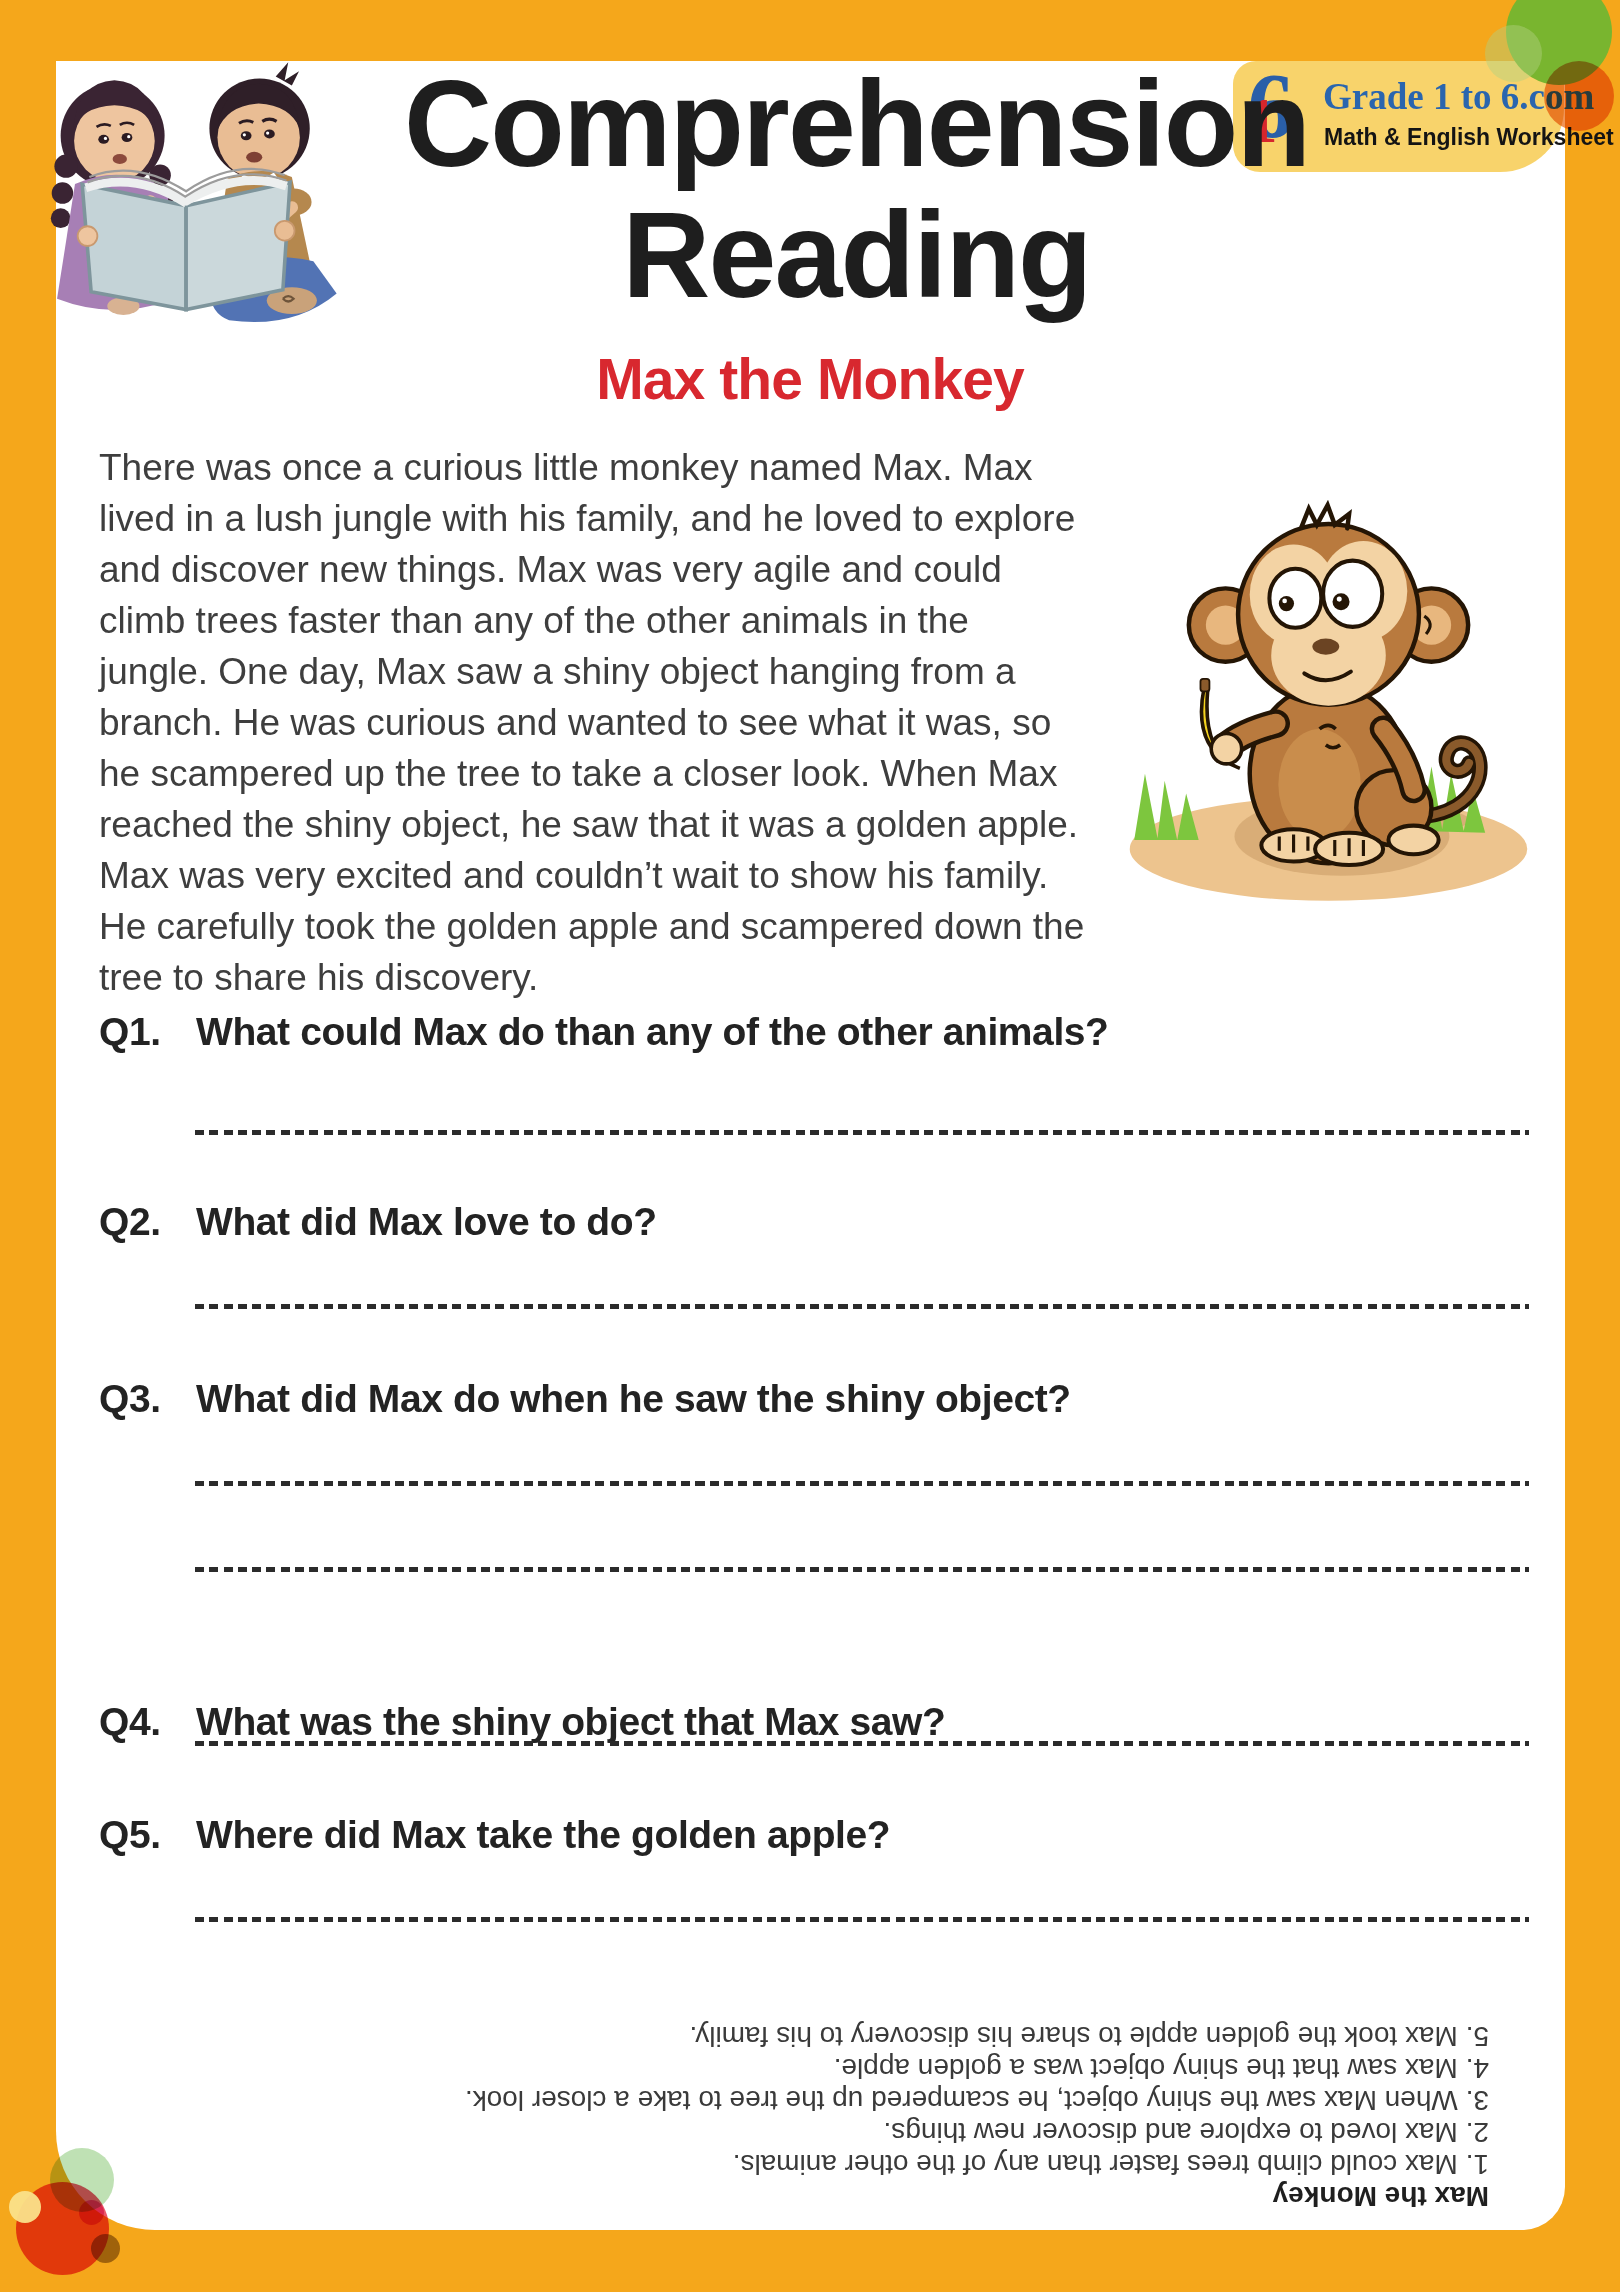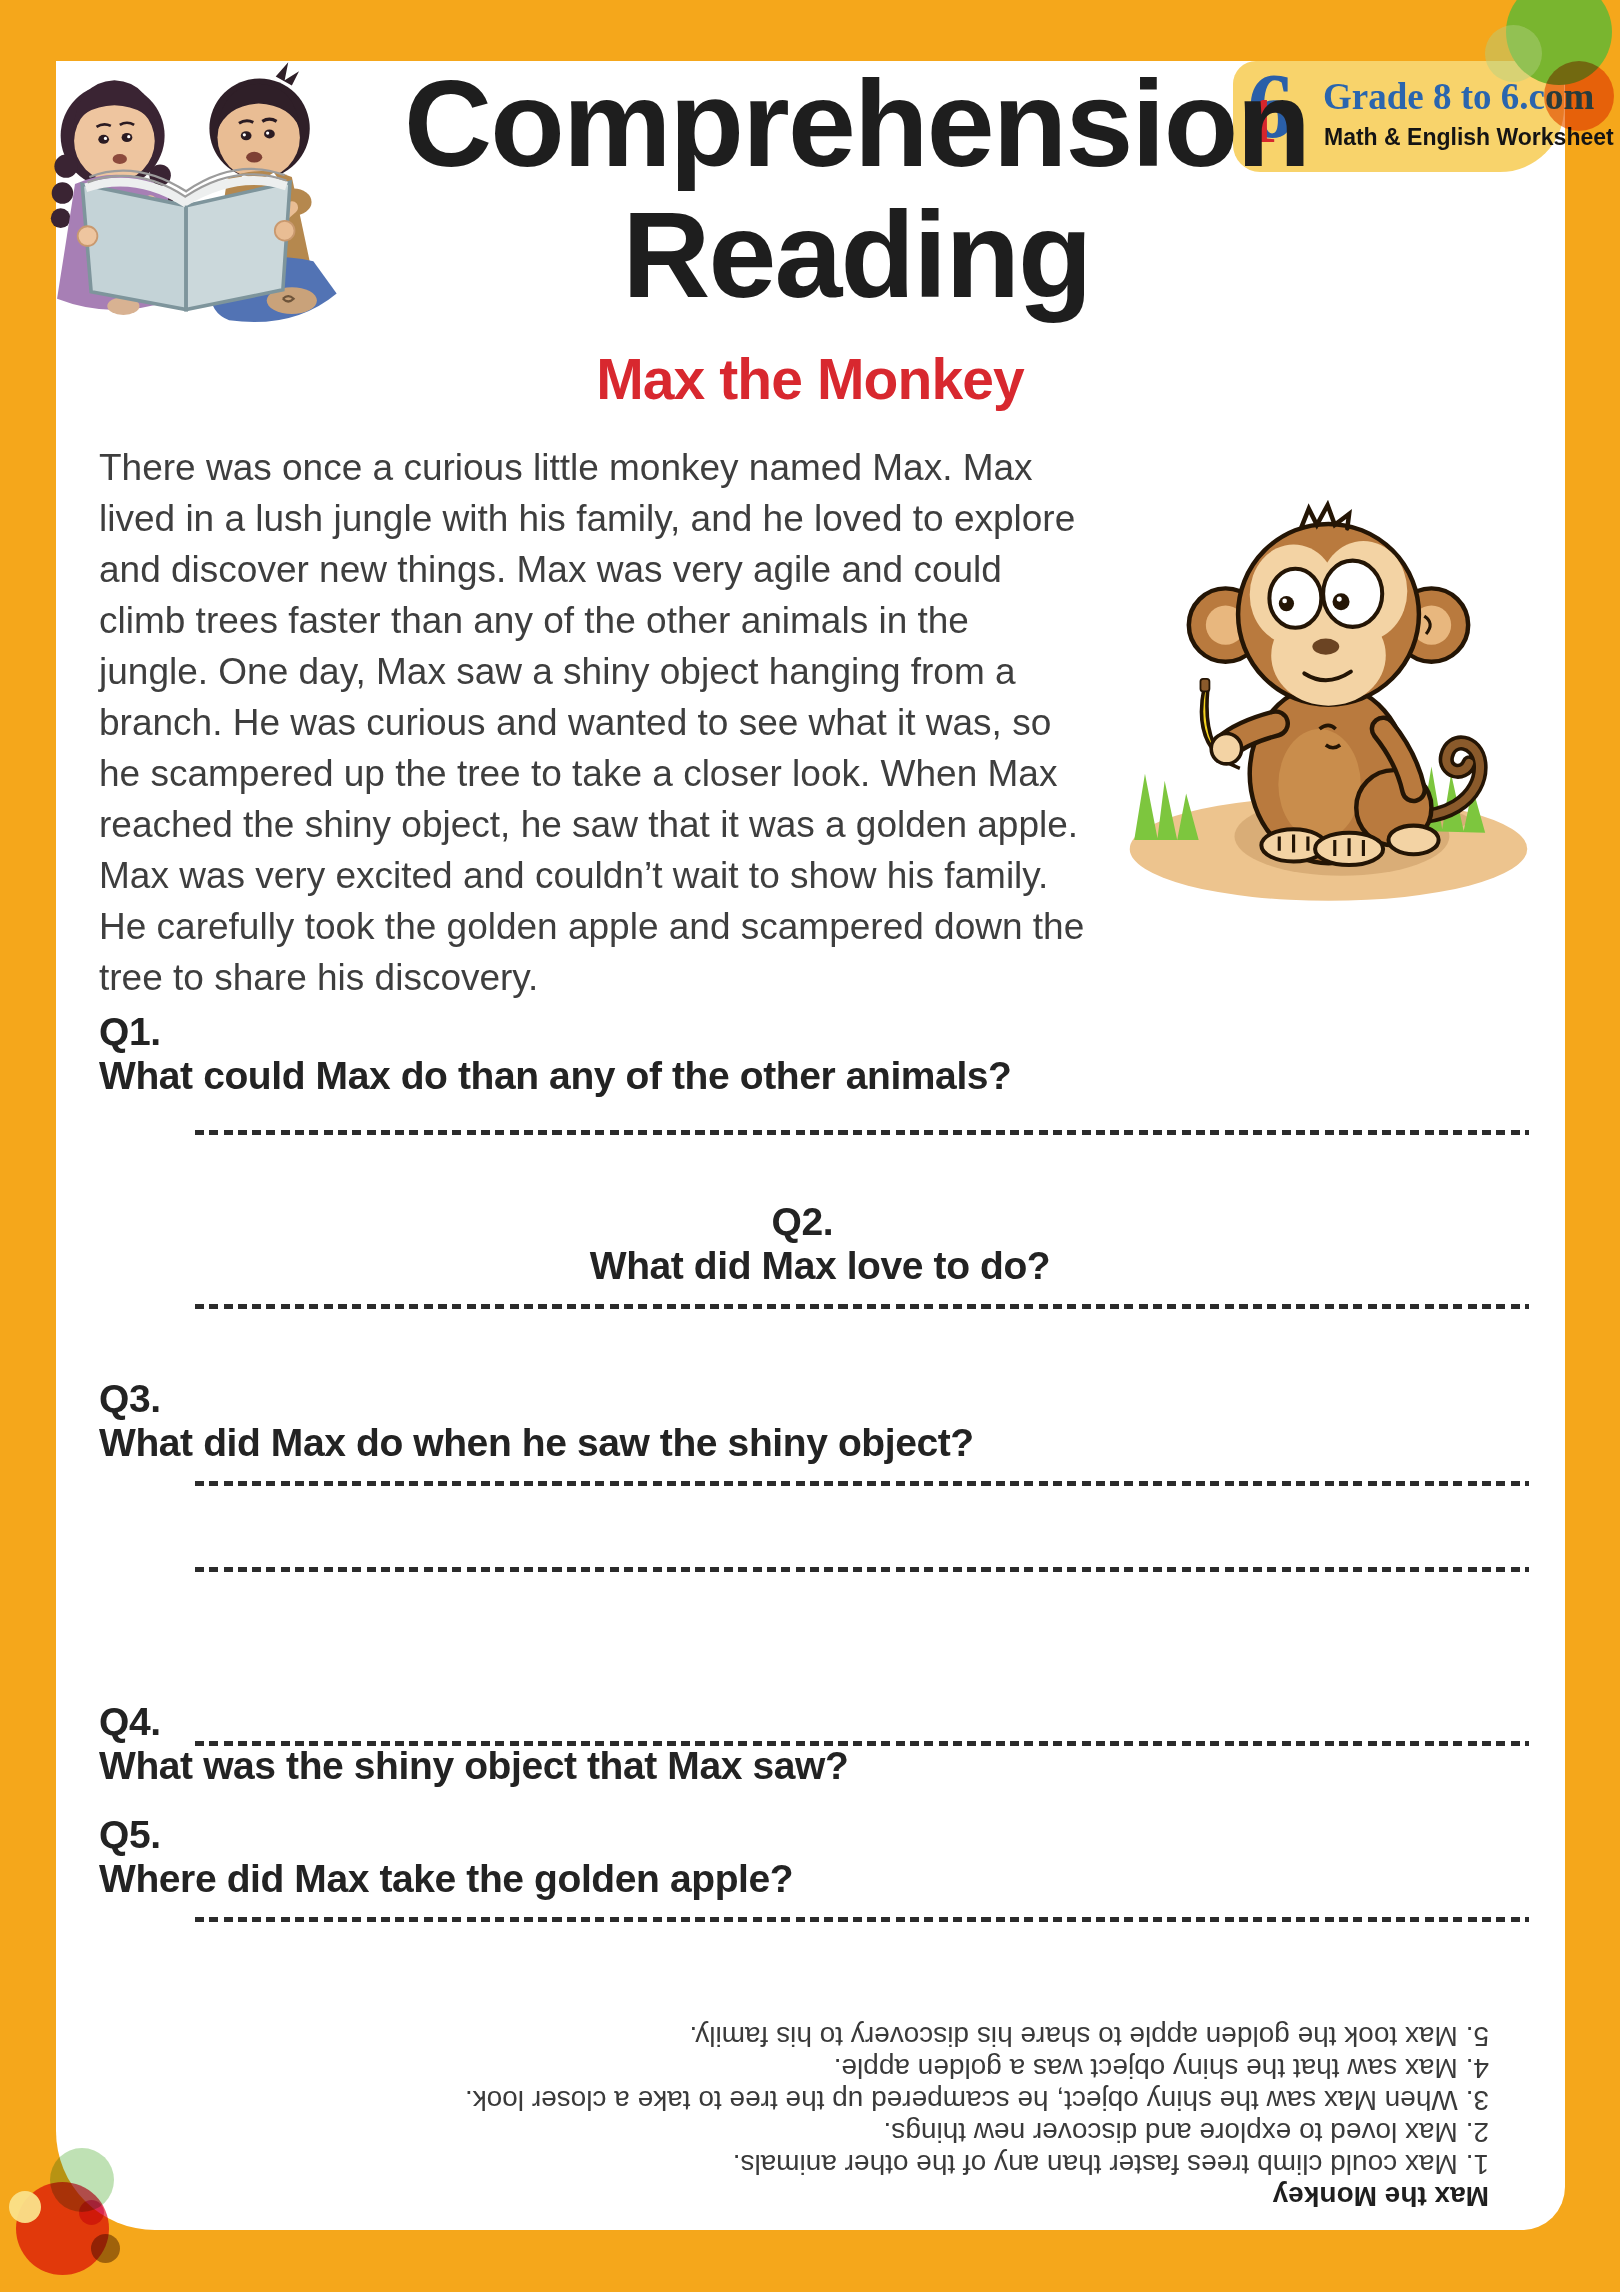--- a/index.html
+++ b/index.html
@@ -61,21 +61,21 @@
     text-align: center; font-weight: bold; font-size: 57px; color: #D8282F; letter-spacing: -0.9px;
   }
   
   .story {
     position: absolute; left: 99px; top: 442px; width: 1458px; z-index: 9;
     font-size: 37px; line-height: 51px; color: #3E3E3E;
   }
   
   .question {
     position: absolute; left: 99px; width: 1442px; z-index: 9; display: flex;
-    font-weight: bold; font-size: 39px; color: #232323; letter-spacing: -0.4px; flex-direction: column;
+    font-weight: bold; font-size: 39px; color: #232323; letter-spacing: -0.4px;
   }
   .q-label { flex: none; width: 97px; }
   .q1 { top: 1010px; } .q2 { top: 1200px; align-items: center; } .q3 { top: 1377px; } .q4 { top: 1700px; } .q5 { top: 1813px; }
   .ans-line {
     position: absolute; left: 195px; width: 1334px; height: 4.5px; z-index: 9;
     background: repeating-linear-gradient(90deg, #2B2B2B 0 9px, transparent 9px 14.3px);
   }
   .l1 { top: 1130px; } .l2 { top: 1304px; } .l3a { top: 1481px; } .l3b { top: 1567px; } .l4 { top: 1741px; } .l5 { top: 1917px; }
   
   .answer-key {
@@ -95,21 +95,21 @@
 <body>
 
 <div class="page">
   <div class="sheet"></div>
 
   <div class="logo-pill">
     <div class="logo-mark">
       <span class="logo-g">6</span>
       <span class="logo-one">1</span>
     </div>
-    <div class="logo-site">Grade 8 to 6.com</div>
+    <div class="logo-site">Grade 1 to 6.com</div>
     <div class="logo-tag">Math &amp; English Worksheet</div>
   </div>
 
   <div class="circle c-green"></div>
   <div class="circle c-green-faint"></div>
   <div class="circle c-orange"></div>
   <div class="circle c-bl-green"></div>
   <div class="circle c-bl-red"></div>
   <div class="circle c-bl-yellow"></div>
   <div class="circle c-bl-magenta"></div>

